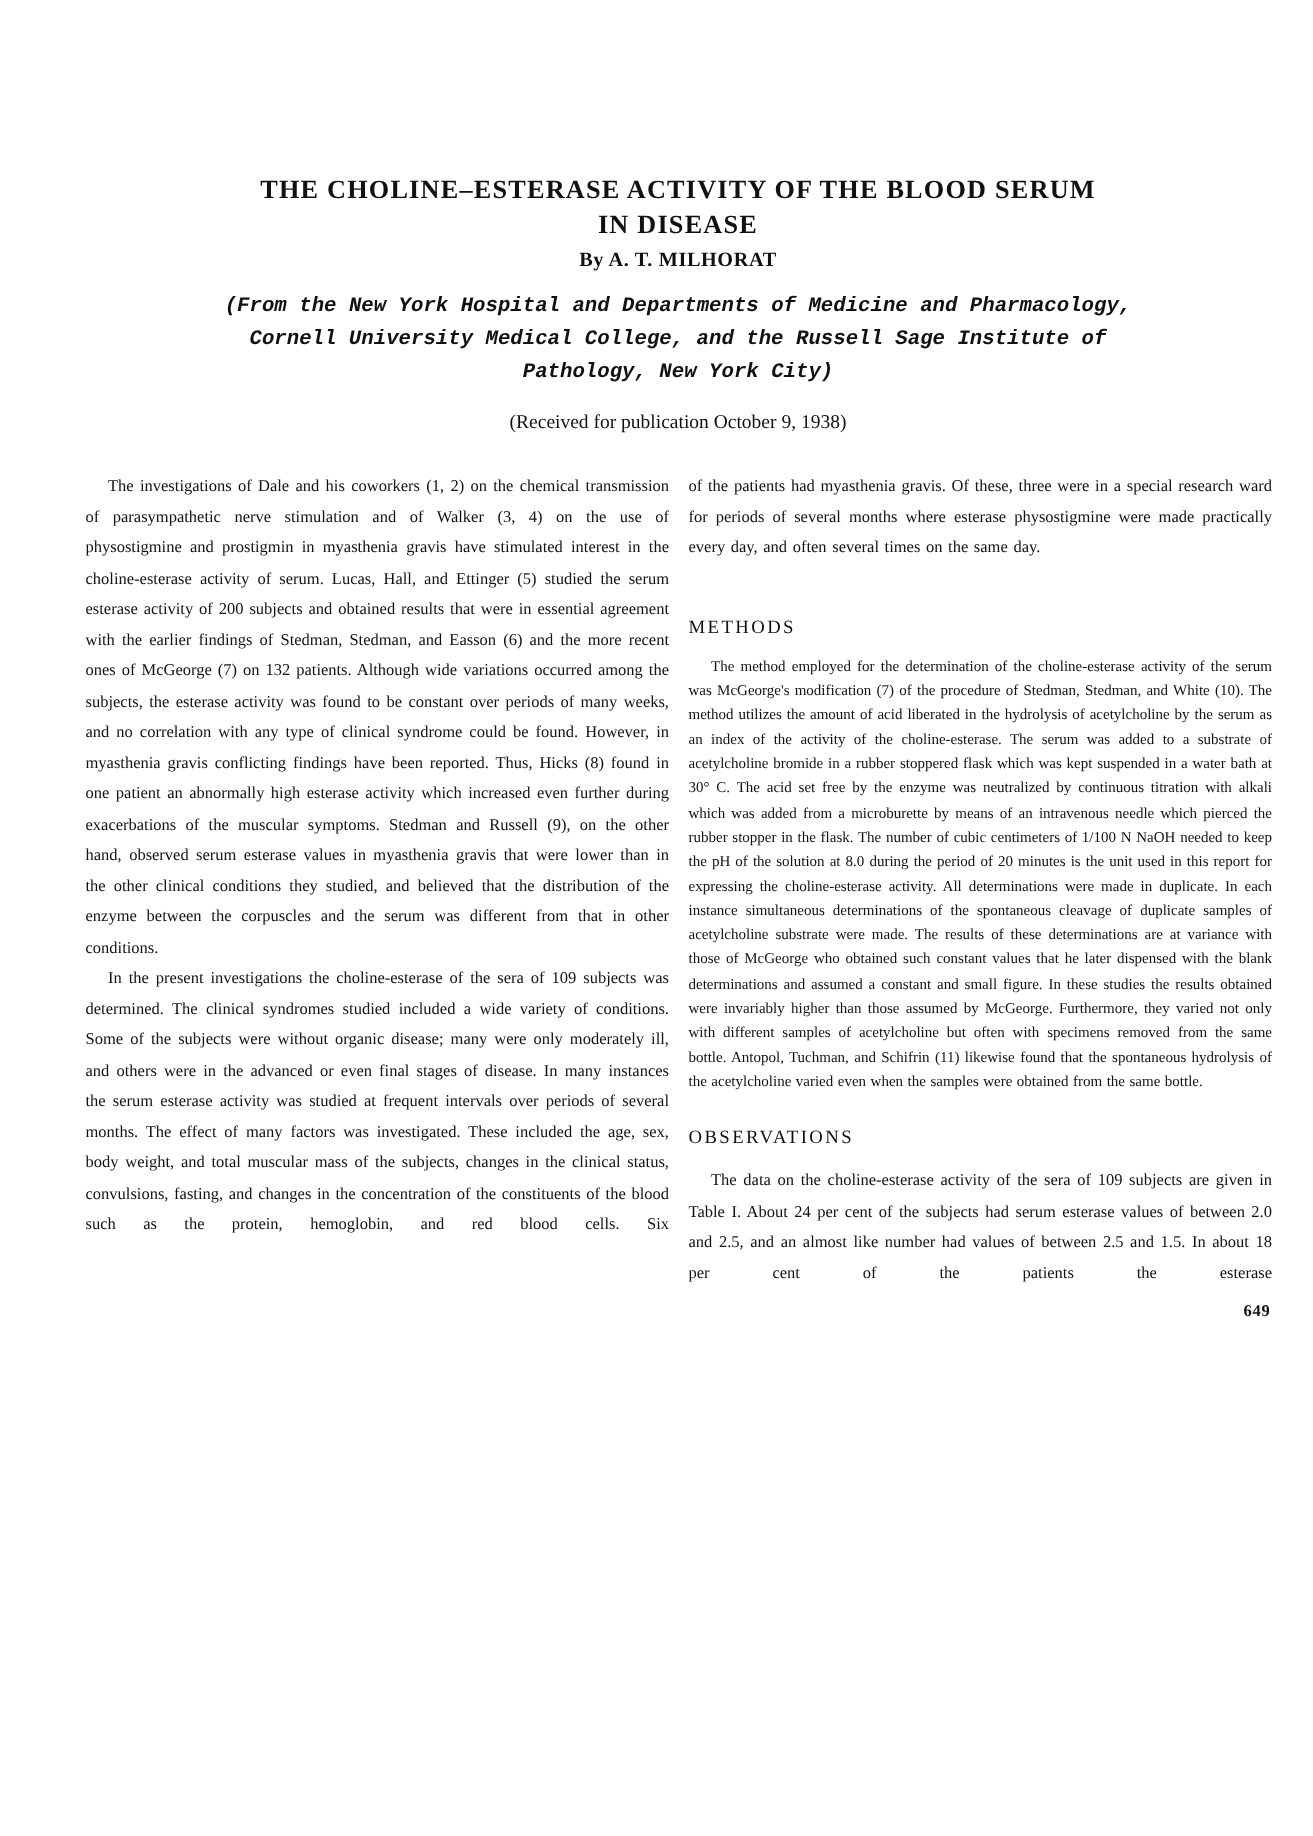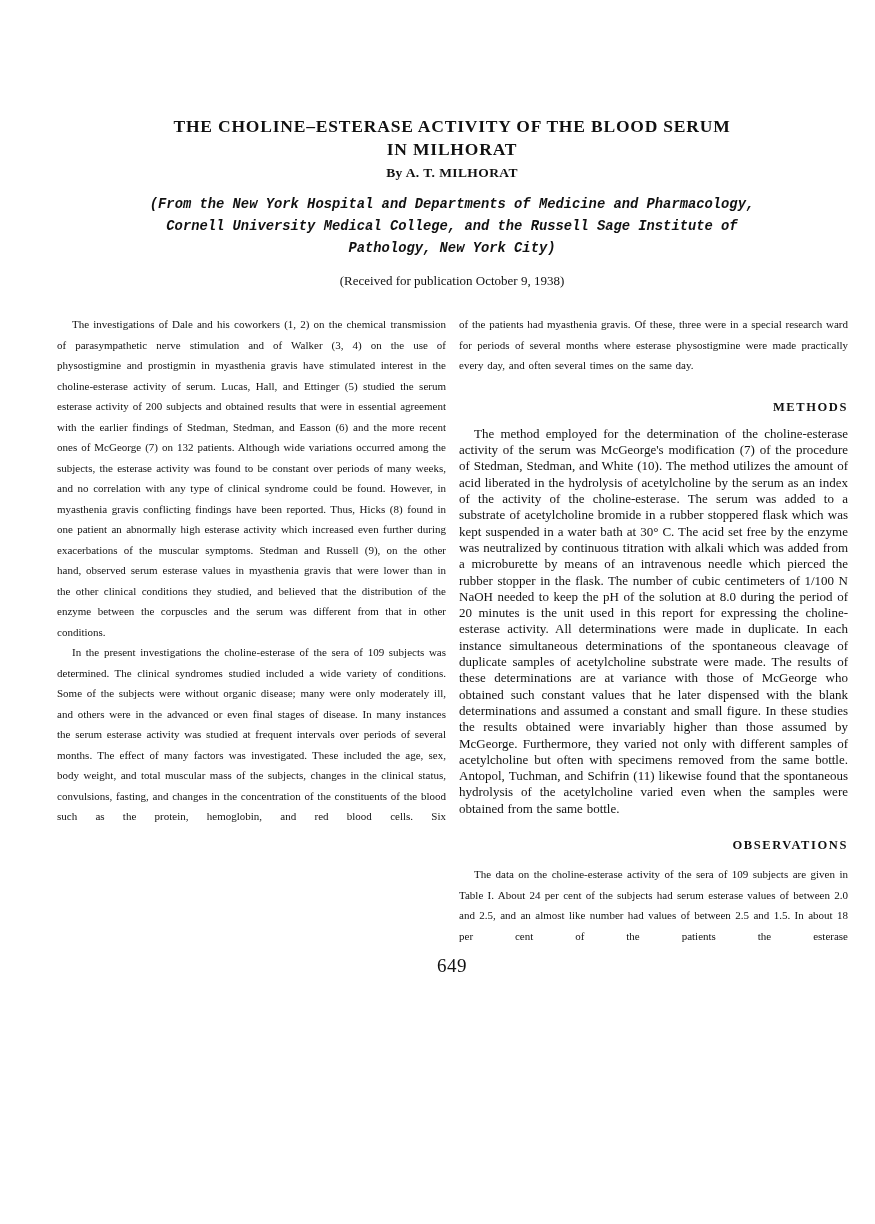--- a/index.html
+++ b/index.html
@@ -61,50 +61,50 @@
   .col p {
     margin: 0;
     font-size: 11px;
     line-height: 20.5px;
     text-align: justify;
     word-spacing: 1px;
   }
   .col p.indent { text-indent: 15px; }
   .col p.cont-out { text-align-last: justify; }
   .col p.small {
-    font-size: 13px;
+    font-size: 10px;
     line-height: 16.3px;
     word-spacing: 0.5px;
   }
   .sec-heading {
-    margin: 24px 0 11px 0;
+    margin: 35px 0 11px 0;
     font-size: 12.5px;
-    font-weight: 700;
+    font-weight: 400;
     letter-spacing: 1.6px;
-    text-align: right;
+    text-align: left;
   }
   .sec-heading.obs { margin-top: 21px; }
   
   .pagenum {
     margin-top: 9px;
-    text-align: center;
-    font-size: 19px;
-    font-weight: 400;
+    text-align: right;
+    font-size: 11px;
+    font-weight: 700;
     letter-spacing: 0.5px;
   }
 </style>
 </head>
 <body>
 
 <div class="page">
 
   <header class="article-header">
     <h1 class="title">
       <span>THE CHOLINE–ESTERASE ACTIVITY OF THE BLOOD SERUM</span><br>
-      <span>IN MILHORAT</span>
+      <span>IN DISEASE</span>
     </h1>
     <div class="byline">By A. T. MILHORAT</div>
     <div class="affiliation">(From the New York Hospital and Departments of Medicine and Pharmacology, Cornell University Medical College, and the Russell Sage Institute of Pathology, New York City)</div>
     <div class="received">(Received for publication October 9, 1938)</div>
   </header>
 
   <div class="columns">
 
     <div class="col">
       <p class="indent">The investigations of Dale and his coworkers (1, 2) on the chemical transmission of parasympathetic nerve stimulation and of Walker (3, 4) on the use of physostigmine and prostigmin in myasthenia gravis have stimulated interest in the choline-esterase activity of serum.  Lucas, Hall, and Ettinger (5) studied the serum esterase activity of 200 subjects and obtained results that were in essential agreement with the earlier findings of Stedman, Stedman, and Easson (6) and the more recent ones of McGeorge (7) on 132 patients.  Although wide variations occurred among the subjects, the esterase activity was found to be constant over periods of many weeks, and no correlation with any type of clinical syndrome could be found.  However, in myasthenia gravis conflicting findings have been reported.  Thus, Hicks (8) found in one patient an abnormally high esterase activity which increased even further during exacerbations of the muscular symptoms.  Stedman and Russell (9), on the other hand, observed serum esterase values in myasthenia gravis that were lower than in the other clinical conditions they studied, and believed that the distribution of the enzyme between the corpuscles and the serum was different from that in other conditions.</p>

